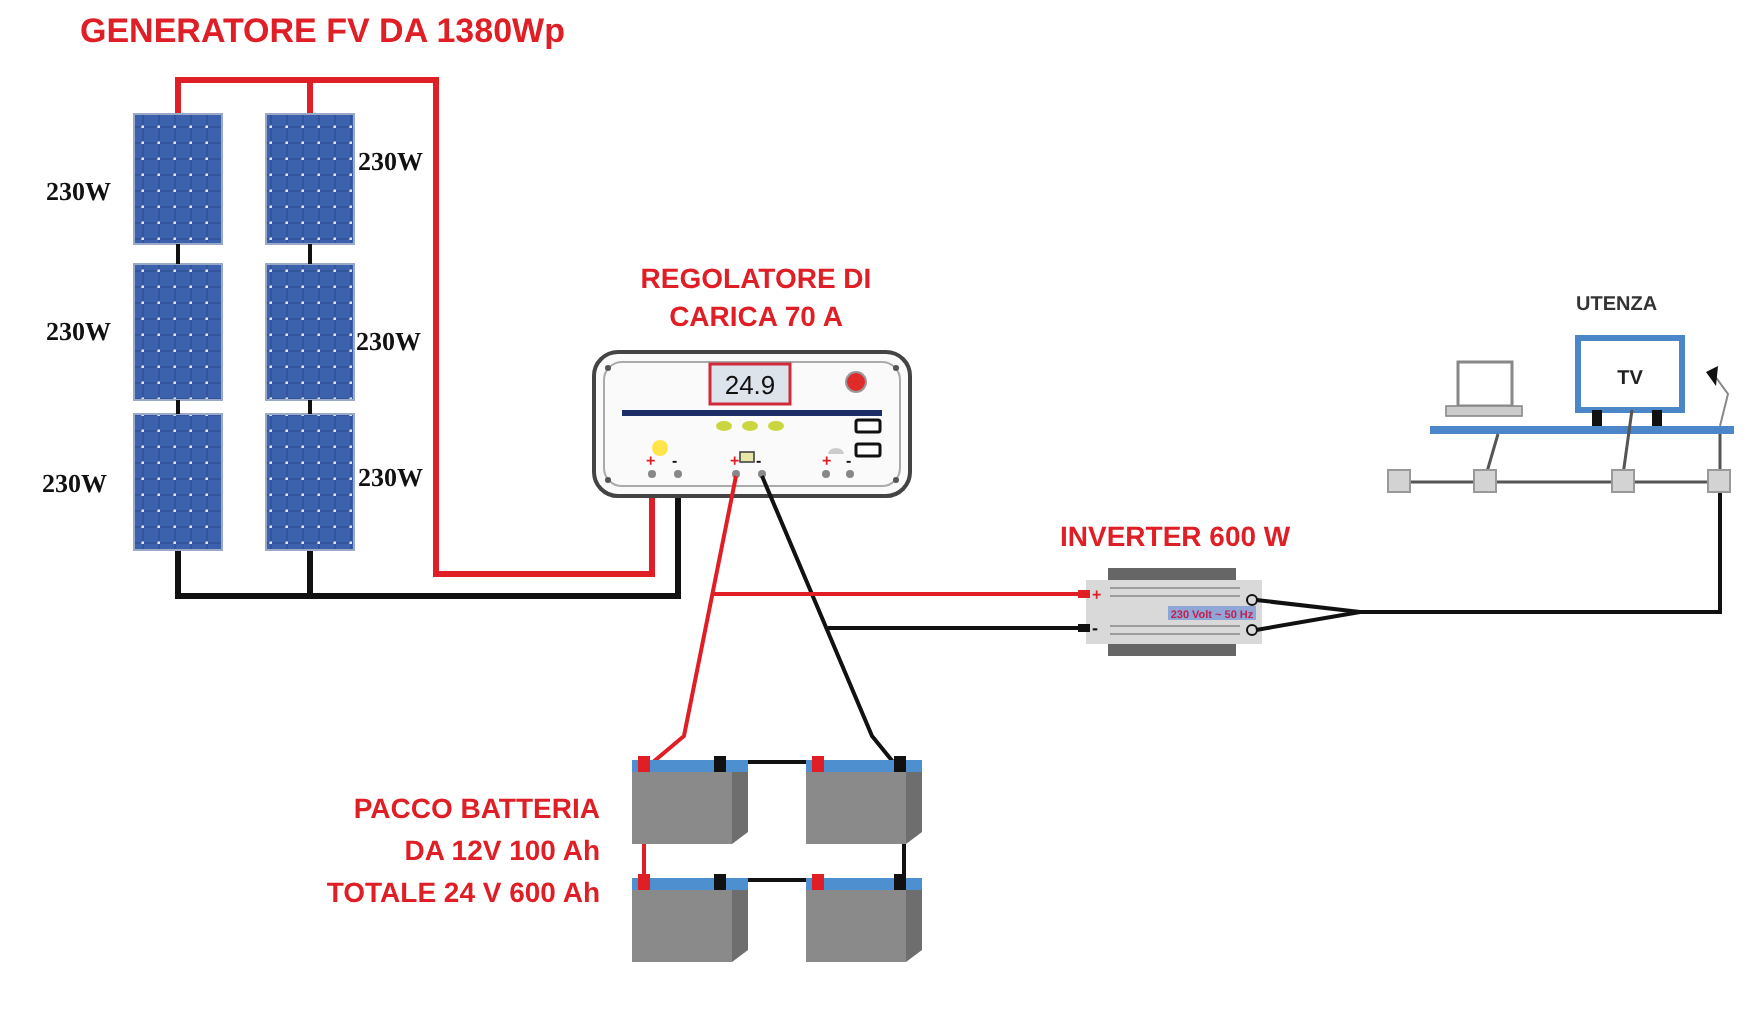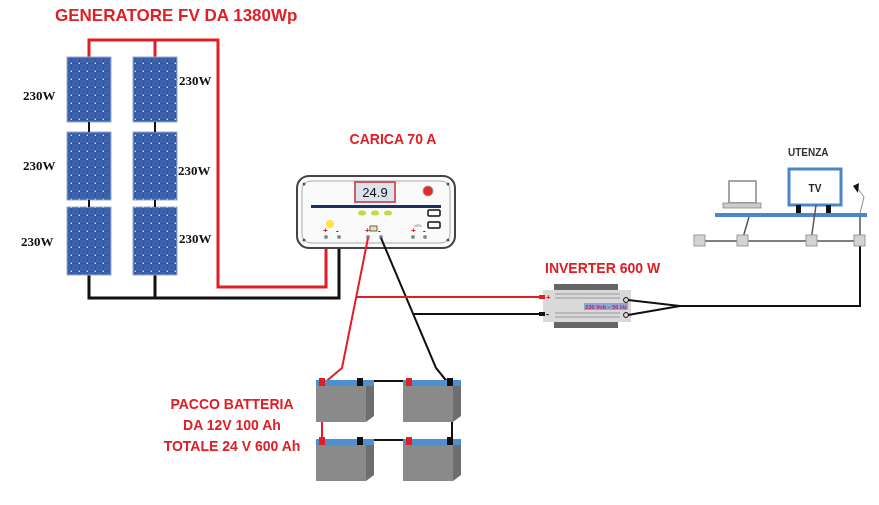--- a/index.html
+++ b/index.html
@@ -1,25 +1,25 @@
 <!DOCTYPE html>
 <html><head>
 <meta charset="utf-8">
 <style>
   html, body { margin:0; padding:0; background:#ffffff; }
   body { width:879px; height:505px; position:relative; overflow:hidden; font-family:"Liberation Sans", sans-serif; }
   #canvas { position:absolute; left:0; top:0; }
   .lbl { position:absolute; font-weight:bold; white-space:nowrap; }
-  .red { color:#e01e25;margin-left:15px; }
+  .red { color:#e01e25; }
   .blk { color:#111111;font-family:Liberation Serif, serif; }
   .title { left:40px; top:6px; font-size:17px; }
   .pw { font-size:13px; }
   .reg { left:298px; top:130px; font-size:14px; text-align:center; width:160px; line-height:19px; }
   .inv { left:530px; top:260px; font-size:14px; }
-  .bat { left:134px; top:394px; font-size:14px; text-align:center; width:166px; line-height:21px; }
+  .bat { left:134px; top:394px; font-size:14px; text-align:right; width:166px; line-height:21px; }
   .ut { left:764px; top:147px; font-size:10px; color:#333;padding-left:24px; }
 </style>
 </head>
 <body>
 
 <svg id="canvas" width="879" height="505" viewBox="0 0 879 505">
   <defs>
     <pattern id="cells" width="8" height="8" patternUnits="userSpaceOnUse">
       <rect width="8" height="8" fill="#34559e"></rect>
       <rect x="0" y="0" width="7" height="7" fill="#3d62ad"></rect>
@@ -193,20 +193,21 @@
 <div class="lbl red title">GENERATORE FV DA 1380Wp</div>
 
 <div class="lbl blk pw" style="left:23px;top:88px;">230W</div>
 <div class="lbl blk pw" style="left:179px;top:73px;">230W</div>
 <div class="lbl blk pw" style="left:23px;top:158px;">230W</div>
 <div class="lbl blk pw" style="left:178px;top:163px;">230W</div>
 <div class="lbl blk pw" style="left:21px;top:234px;">230W</div>
 <div class="lbl blk pw" style="left:179px;top:231px;">230W</div>
 
 <div class="lbl red reg">
+  <div>REGOLATORE DI</div>
   <div>CARICA 70 A</div>
 </div>
 
 <div class="lbl red inv">INVERTER 600 W</div>
 
 <div class="lbl red bat">
   <div>PACCO BATTERIA</div>
   <div>DA 12V 100 Ah</div>
   <div>TOTALE 24 V 600 Ah</div>
 </div>

